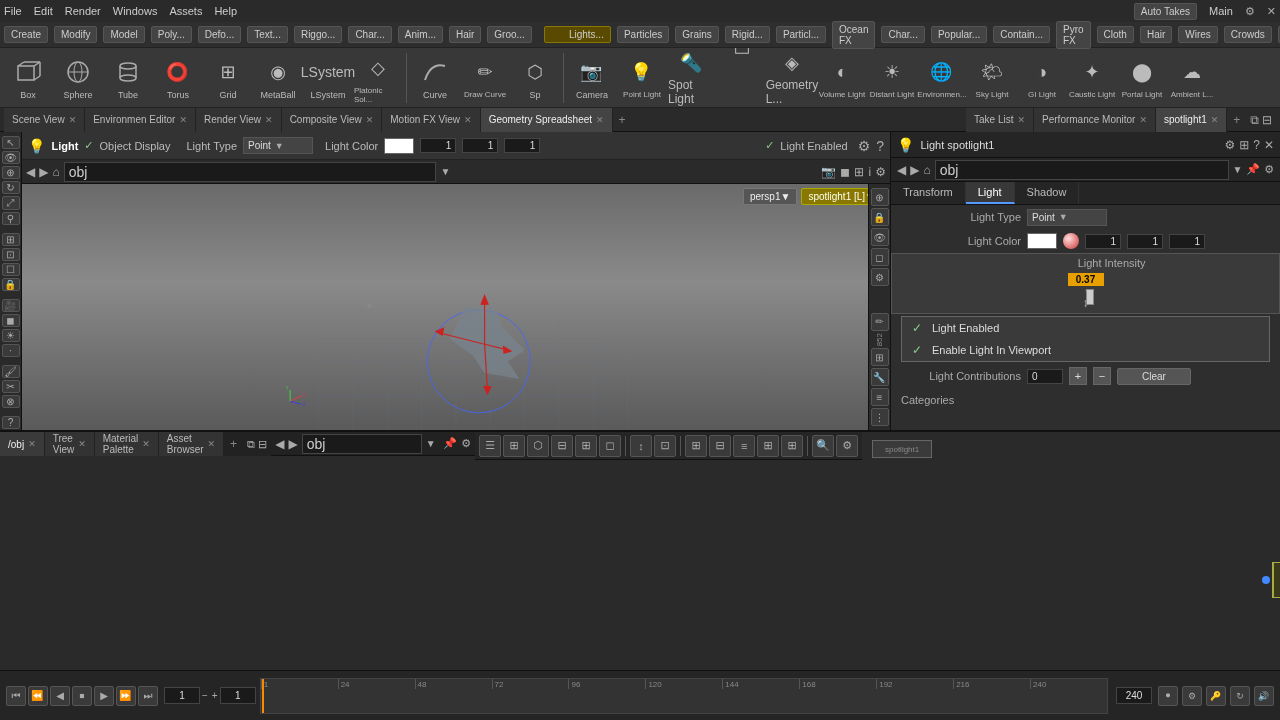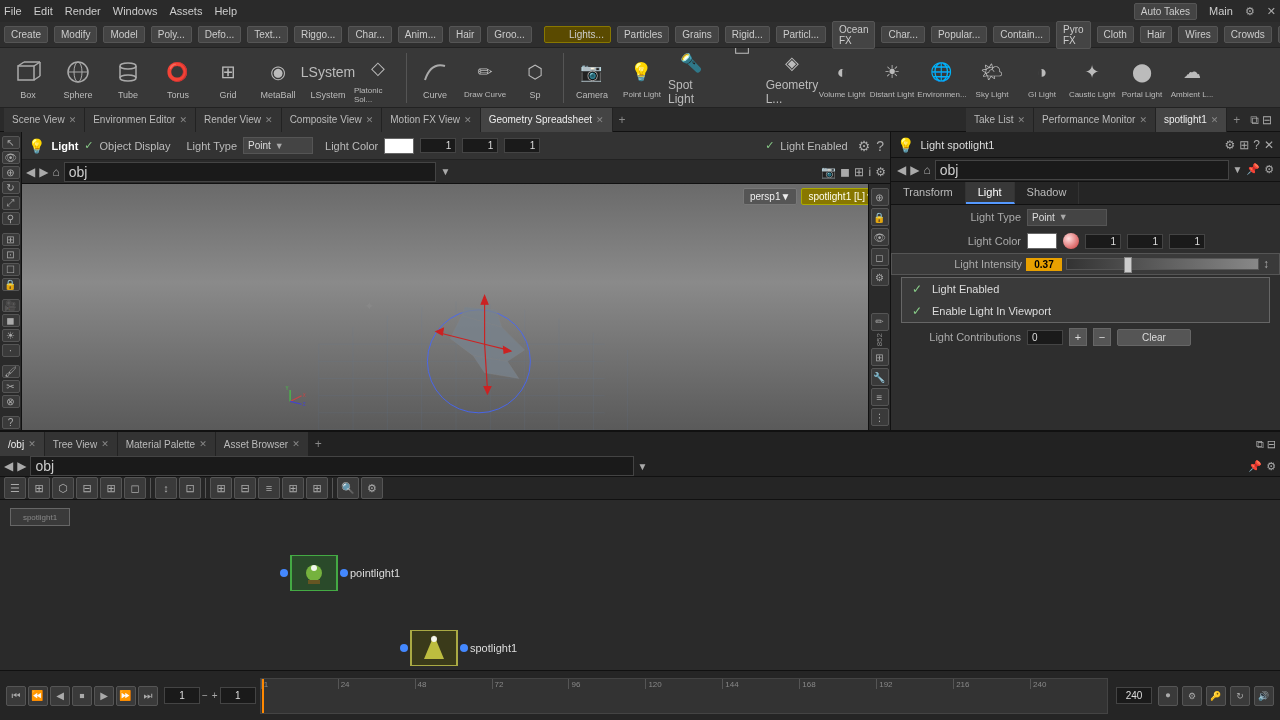--- a/index.html
+++ b/index.html
@@ -534,21 +534,21 @@
 
         <div class="prop-row">
           <span class="prop-label">Light Color</span>
           <div class="color-swatch"></div>
           <div class="color-ball"></div>
           <input class="num-field" type="text" value="1" style="">
           <input class="num-field" type="text" value="1" style="">
           <input class="num-field" type="text" value="1" style="">
         </div>
 
-        <div style="display:flex; align-items:center; padding:3px 10px; gap:4px; background:#3a3a3a; border:1px solid #555;">
+        <div style="display:flex; align-items:center; padding:3px 10px; gap:4px; background:#3a3a3a; border:1px solid #555;flex-direction:column;">
           <span class="prop-label">Light Intensity</span>
           <span class="intensity-val">0.37</span>
           <div class="intensity-bar" style="flex:1;">
             <div class="intensity-handle"></div>
           </div>
           <span style="color:#aaa; font-size:12px;">↕</span>
         </div>
 
         <div class="dropdown-popup">
           <div class="dd-item">
@@ -562,27 +562,30 @@
         </div>
 
         <div class="contrib-row">
           <span class="contrib-label">Light Contributions</span>
           <input class="contrib-val" type="text" value="0" style="">
           <div class="contrib-btn">+</div>
           <div class="contrib-btn">−</div>
           <div class="clear-btn">Clear</div>
         </div>
 
+        <div class="cat-row">
+          <span class="cat-label">Categories</span>
+        </div>
       </div>
     </div>
   </div>
 
   <div style="display:flex; height:240px; border-top:2px solid #111;">
 
-    <div class="bottom-left" style="flex:1; display:flex; flex-direction:column;">
+    <div class="bottom-left" style="flex:1; display:flex; flex-direction:row;">
 
       <div class="bottom-tabs">
         <div class="bottom-tab active">
           <span>/obj</span>
           <span class="tab-close">✕</span>
         </div>
         <div class="bottom-tab">
           <span>Tree View</span>
           <span class="tab-close">✕</span>
         </div>
@@ -634,33 +637,20 @@
       </div>
 
       <div class="node-graph">
 
         <div style="position:absolute; top:8px; left:10px; display:flex; align-items:center; gap:4px;">
           <div style="width:60px; height:18px; background:#3a3a3a; border:1px solid #666; display:flex; align-items:center; justify-content:center;">
             <span style="font-size:8px; color:#888;">spotlight1</span>
           </div>
         </div>
 
-        <div class="node-card" style="left:280px; top:55px;">
-          <div class="node-dot-left"></div>
-          <div class="node-thumb node-thumb-green">
-            <svg width="44" height="34" viewBox="0 0 44 34">
-              <rect width="44" height="34" fill="#2a4a2a"></rect>
-              <circle cx="22" cy="17" r="8" fill="#88cc44" opacity="0.8"></circle>
-              <circle cx="22" cy="12" r="3" fill="#ffffff" opacity="0.9"></circle>
-              <rect x="16" y="24" width="12" height="4" fill="#665522"></rect>
-            </svg>
-          </div>
-          <div class="node-dot-right"></div>
-          <span class="node-label">pointlight1</span>
-        </div>
 
         <div class="node-card" style="left:400px; top:130px;">
           <div class="node-dot-left"></div>
           <div class="node-thumb node-thumb-yellow">
             <svg width="44" height="34" viewBox="0 0 44 34">
               <rect width="44" height="34" fill="#3a3a1a"></rect>
               <polygon points="22,4 32,28 12,28" fill="#cccc44" opacity="0.9"></polygon>
               <circle cx="22" cy="8" r="3" fill="#ffffff" opacity="0.9"></circle>
             </svg>
           </div>

